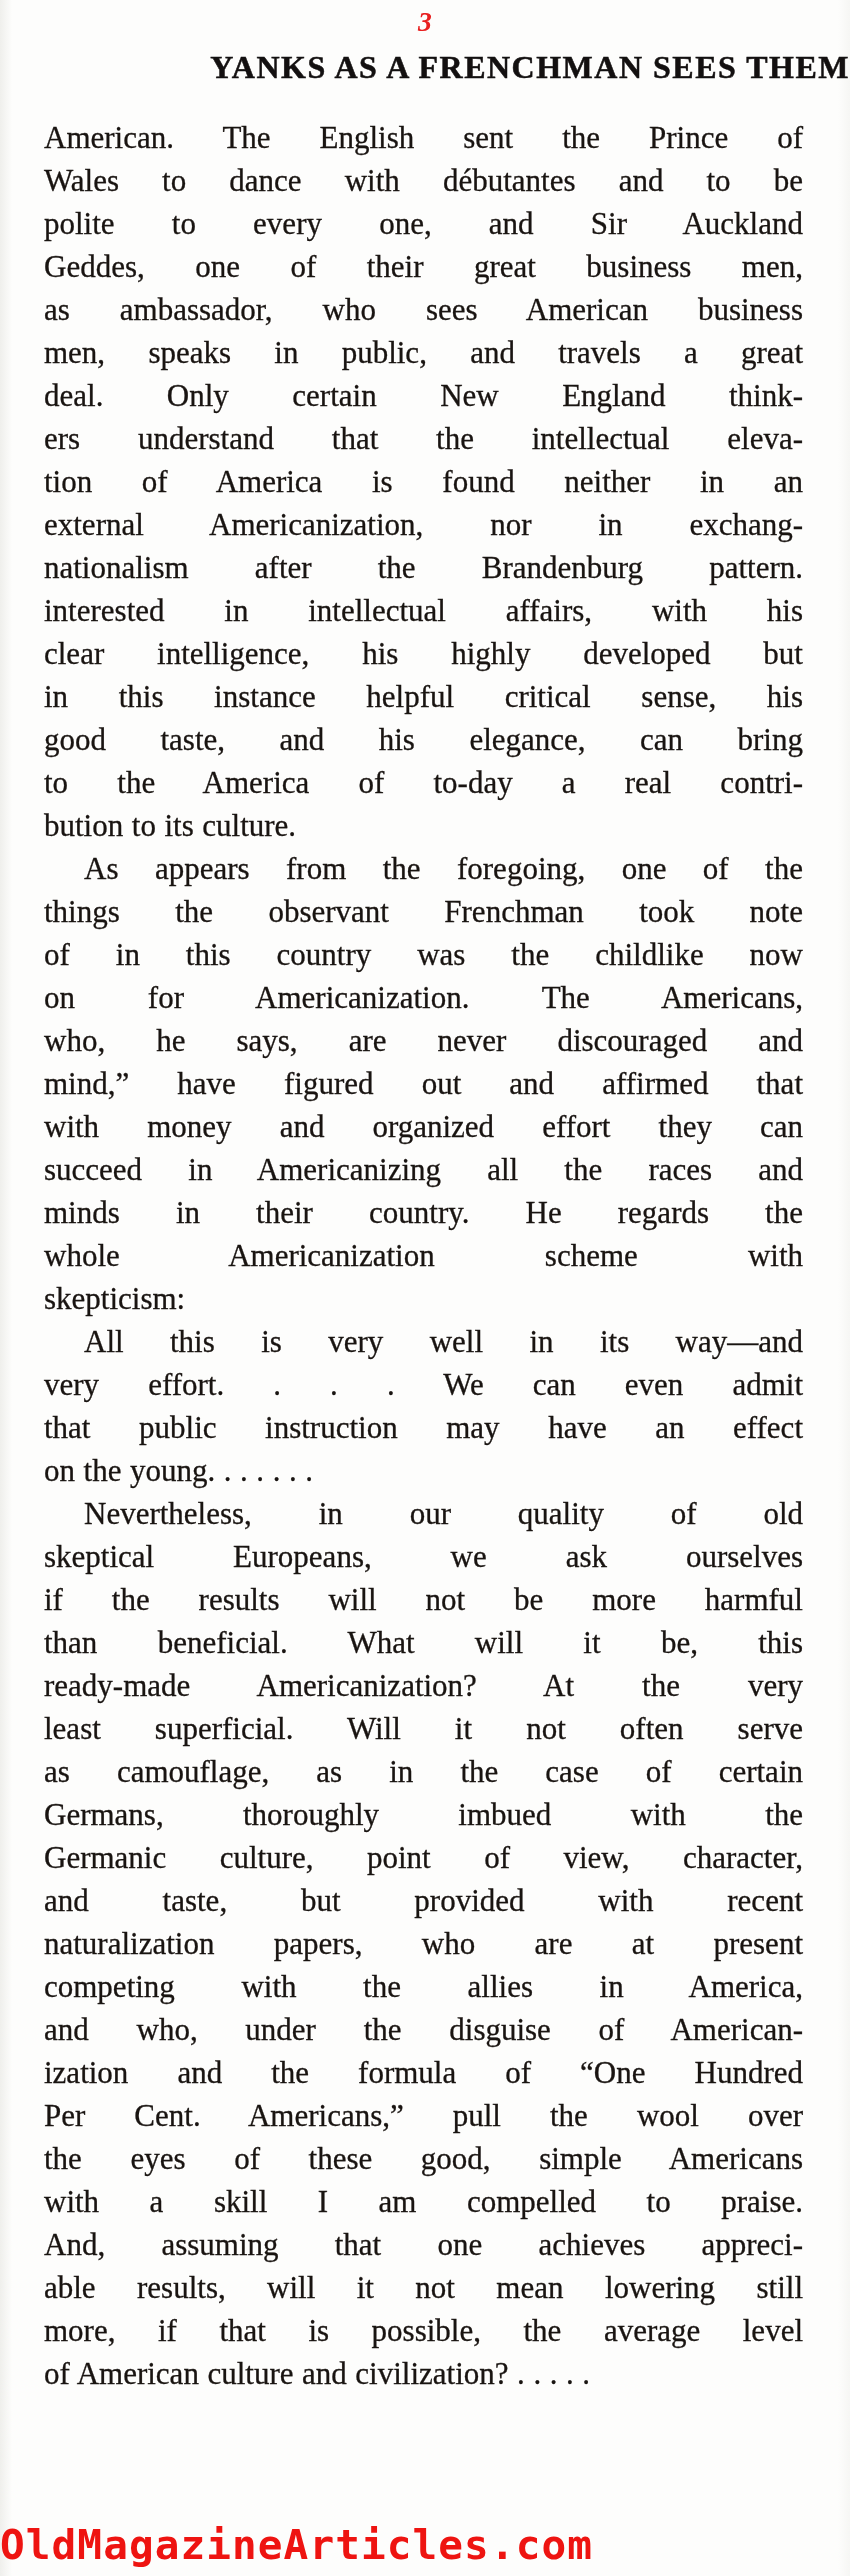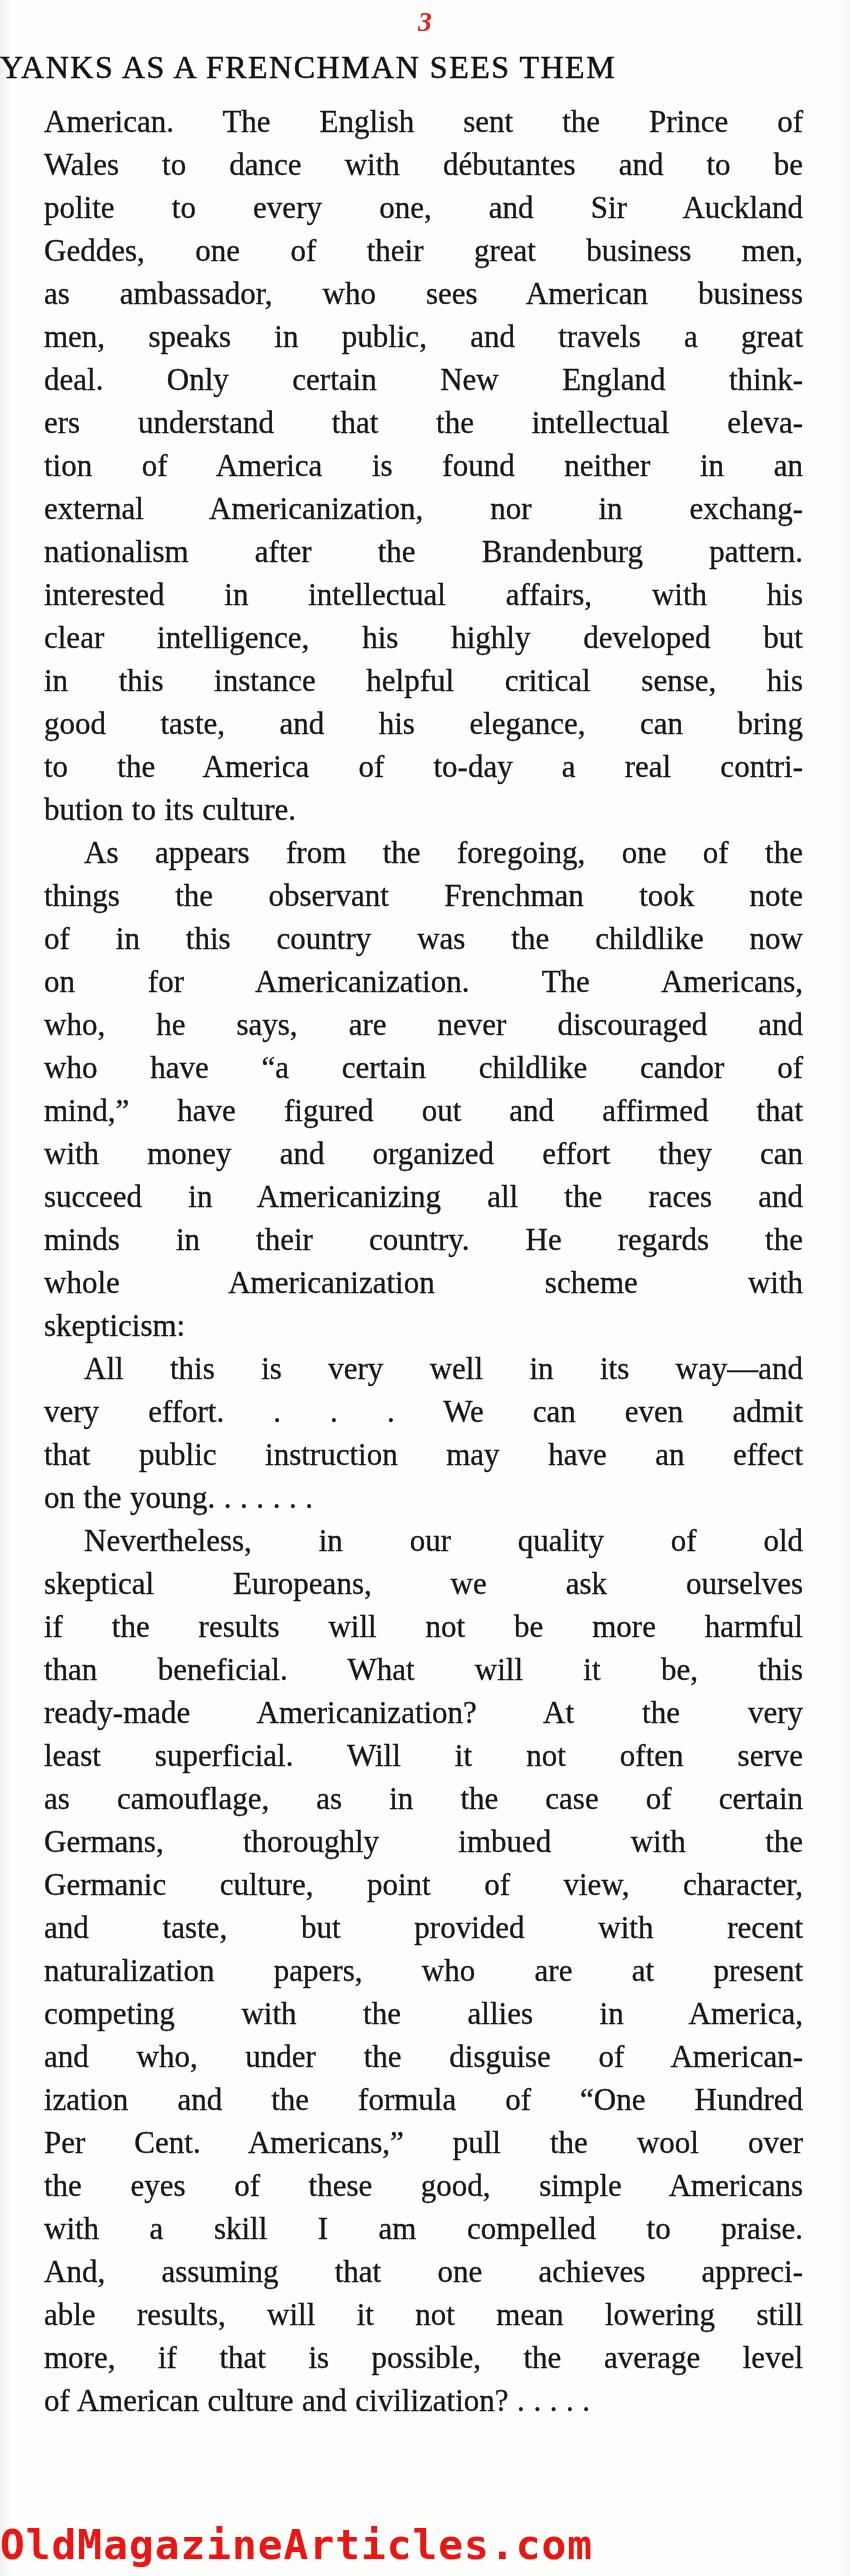--- a/index.html
+++ b/index.html
@@ -22,30 +22,30 @@
     text-align: center;
     font-family: "Liberation Serif", serif;
     font-style: italic;
     font-weight: bold;
     font-size: 27.6px;
     line-height: 31px;
     color: #e81f1f;
   }
   .headline {
     margin-top: 12.2px;
-    text-align: left;
-    font-weight: normal;
+    text-align: right;
+    font-weight: bold;
     font-size: 32px;
     line-height: 37px;
     letter-spacing: 1.5px;
     color: #131010;
     -webkit-text-stroke: 0.5px #131010;
   }
   .article-body {
-    margin: 14px 47px 0 44px; 
+    margin: 30px 47px 0 44px; 
     font-size: 31px;
     line-height: 43px;
     -webkit-text-stroke: 0.3px #191411;
     word-spacing: 0.8px;
   }
   .para { margin: 0; }
   .line {
     text-align: justify;
     text-align-last: justify;
     white-space: normal;
@@ -97,21 +97,20 @@
         <div class="line">good taste, and his elegance, can bring</div>
         <div class="line">to the America of to-day a real contri-</div>
         <div class="line last">bution to its culture.</div>
       </div>
       <div class="para indent">
         <div class="line first">As appears from the foregoing, one of the</div>
         <div class="line">things the observant Frenchman took note</div>
         <div class="line">of in this country was the childlike now</div>
         <div class="line">on for Americanization.  The Americans,</div>
         <div class="line">who, he says, are never discouraged and</div>
-        <div class="line">who have “a certain childlike candor of</div>
         <div class="line">mind,” have figured out and affirmed that</div>
         <div class="line">with money and organized effort they can</div>
         <div class="line">succeed in Americanizing all the races and</div>
         <div class="line">minds in their country.  He regards the</div>
         <div class="line">whole Americanization scheme with</div>
         <div class="line last">skepticism:</div>
       </div>
       <div class="para indent">
         <div class="line first">All this is very well in its way—and</div>
         <div class="line">very effort. . . . We can even admit</div>

